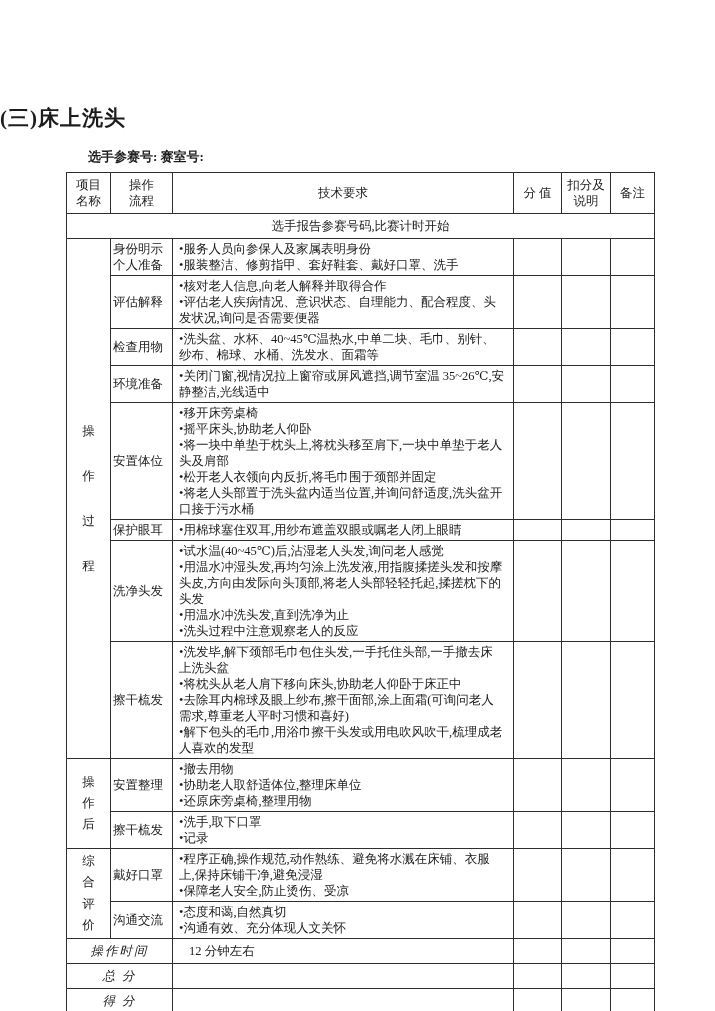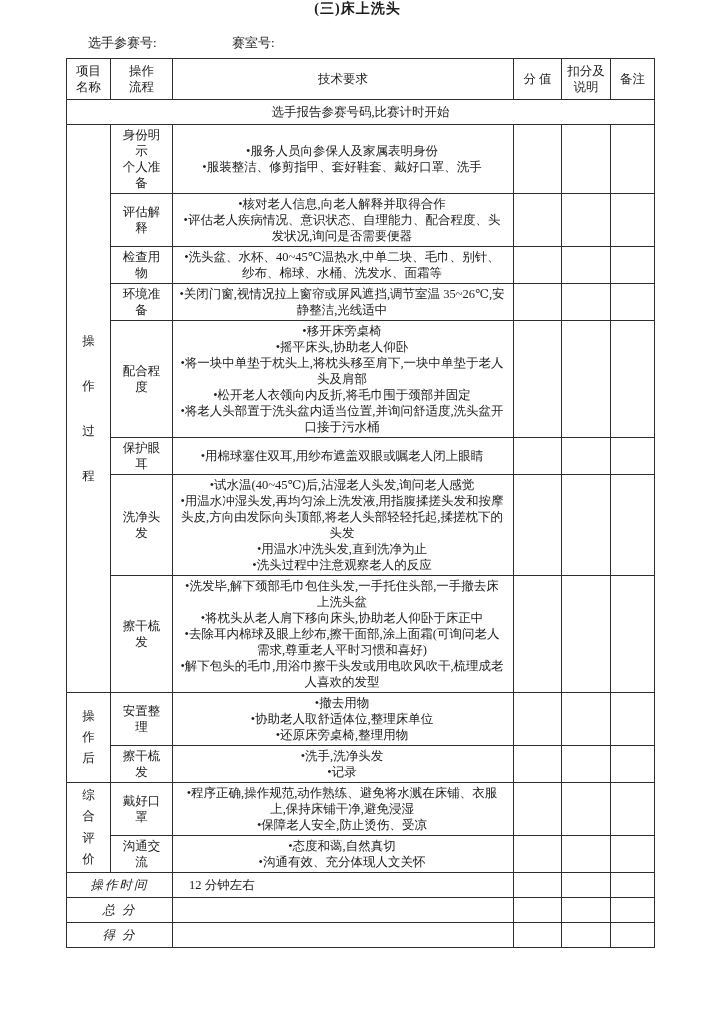--- a/index.html
+++ b/index.html
@@ -3,43 +3,43 @@
 <meta charset="utf-8">
 <style>
   html,body { margin:0; padding:0; }
   body {
     width:715px; height:1011px; background:#ffffff; color:#1c1c1c;
     font-family:"Liberation Serif","DejaVu Serif",serif;
     overflow:hidden;
   }
   .sheet { position:relative; width:715px; height:1011px; background:#fff; }
   .doc-title {
-    text-align:center;
-    font-size:14px; font-weight:bold; letter-spacing:1px;
+    padding-top:104px; text-align:left;
+    font-size:21px; font-weight:bold; letter-spacing:1px;
   }
   .meta-line { margin:16px 0 6px 88px; font-size:13px; }
-  .meta-line .meta-item { display:inline-block; }
-  .meta-line .meta-item + .meta-item { margin-left:72px; }
+  .meta-line .meta-item { display:inline-block;font-weight:bold; }
+  .meta-line .meta-item + .meta-item { }
 
   table.rubric {
     border-collapse:collapse; table-layout:fixed;
     margin-left:66px; width:588px;
   }
   .rubric td, .rubric th {
     border:1px solid #2e2e2e; font-size:12.5px; line-height:16px;
     font-weight:normal; vertical-align:middle; padding:2px 5px;
     overflow:hidden;
   }
   .rubric thead th { height:36px; text-align:center; white-space:pre-line; }
   .report-cell { text-align:center; height:20px;margin-top:20px; }
   td.group { text-align:center; padding:2px 1px;margin-left:48px; }
   .vlabel { width:1em; margin:0 auto; word-break:break-all; line-height:1.7; text-align:center; }
   .vlabel.spread { line-height:3.6; }
-  td.stage { text-align:center; white-space:pre-line; padding:2px 8px; }
-  td.tech { text-align:center; white-space:pre-line; padding:2px 8px 2px 6px; }
+  td.stage { white-space:pre-line; padding:2px 2px; }
+  td.tech { text-align:left; white-space:pre-line; padding:2px 8px 2px 6px; }
   td.blank { }
   td.flabel { text-align:center; height:20px; letter-spacing:2px;font-style:italic; }
   td.fvalue { padding-left:16px; height:20px; }
 </style>
 </head>
 <body>
 
 <div class="sheet">
   <div class="doc-title">(三)床上洗头</div>
 
@@ -103,21 +103,21 @@
           <td class="blank"></td>
         </tr>
         <tr>
           <td class="stage">环境准备</td>
           <td class="tech">•关闭门窗,视情况拉上窗帘或屏风遮挡,调节室温 35~26℃,安静整洁,光线适中</td>
           <td class="blank"></td>
           <td class="blank"></td>
           <td class="blank"></td>
         </tr>
         <tr>
-          <td class="stage">配合程度</td>
+          <td class="stage">安置体位</td>
           <td class="tech">•移开床旁桌椅
 •摇平床头,协助老人仰卧
 •将一块中单垫于枕头上,将枕头移至肩下,一块中单垫于老人头及肩部
 •松开老人衣领向内反折,将毛巾围于颈部并固定
 •将老人头部置于洗头盆内适当位置,并询问舒适度,洗头盆开口接于污水桶</td>
           <td class="blank"></td>
           <td class="blank"></td>
           <td class="blank"></td>
         </tr>
         <tr>
@@ -154,21 +154,21 @@
           <td class="stage">安置整理</td>
           <td class="tech">•撤去用物
 •协助老人取舒适体位,整理床单位
 •还原床旁桌椅,整理用物</td>
           <td class="blank"></td>
           <td class="blank"></td>
           <td class="blank"></td>
         </tr>
         <tr>
           <td class="stage">擦干梳发</td>
-          <td class="tech">•洗手,洗净头发
+          <td class="tech">•洗手,取下口罩
 •记录</td>
           <td class="blank"></td>
           <td class="blank"></td>
           <td class="blank"></td>
         </tr>
         <tr>
           <td class="group" rowspan="2">
             <div class="vlabel">综合评价</div>
           </td>
           <td class="stage">戴好口罩</td>

